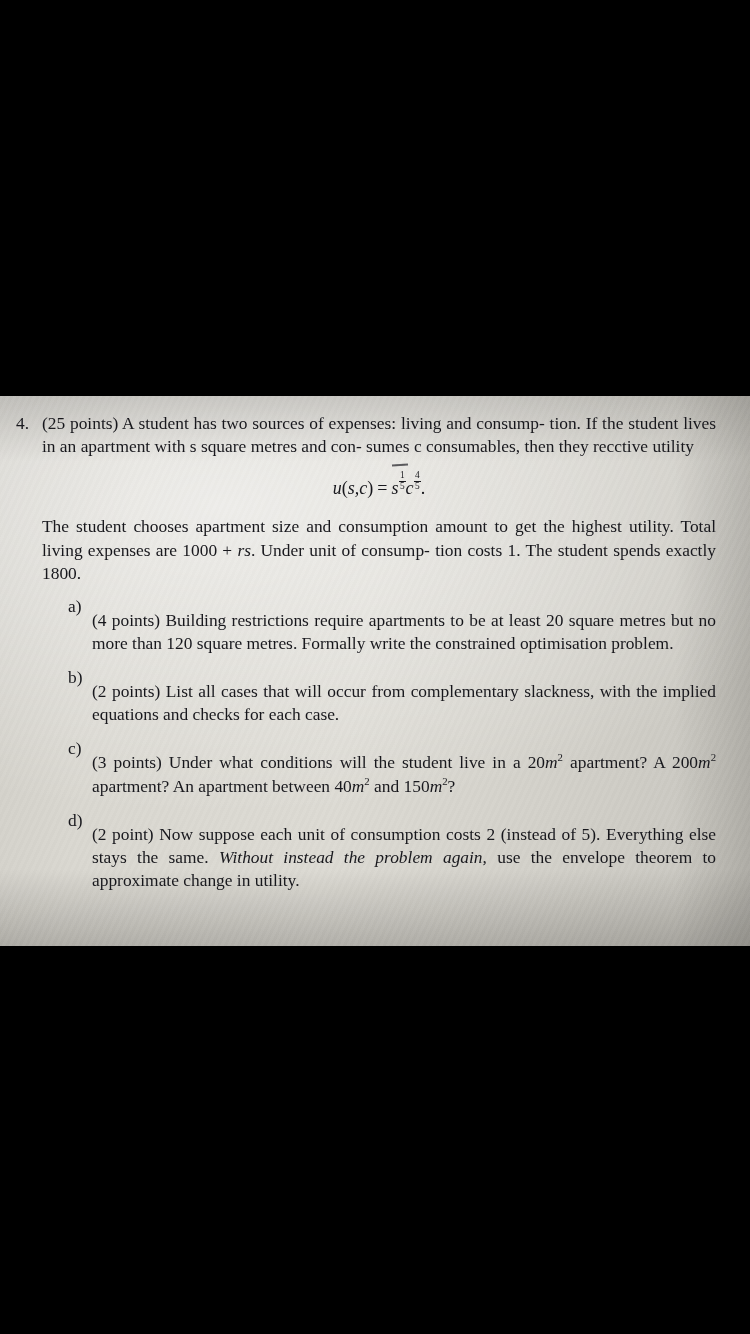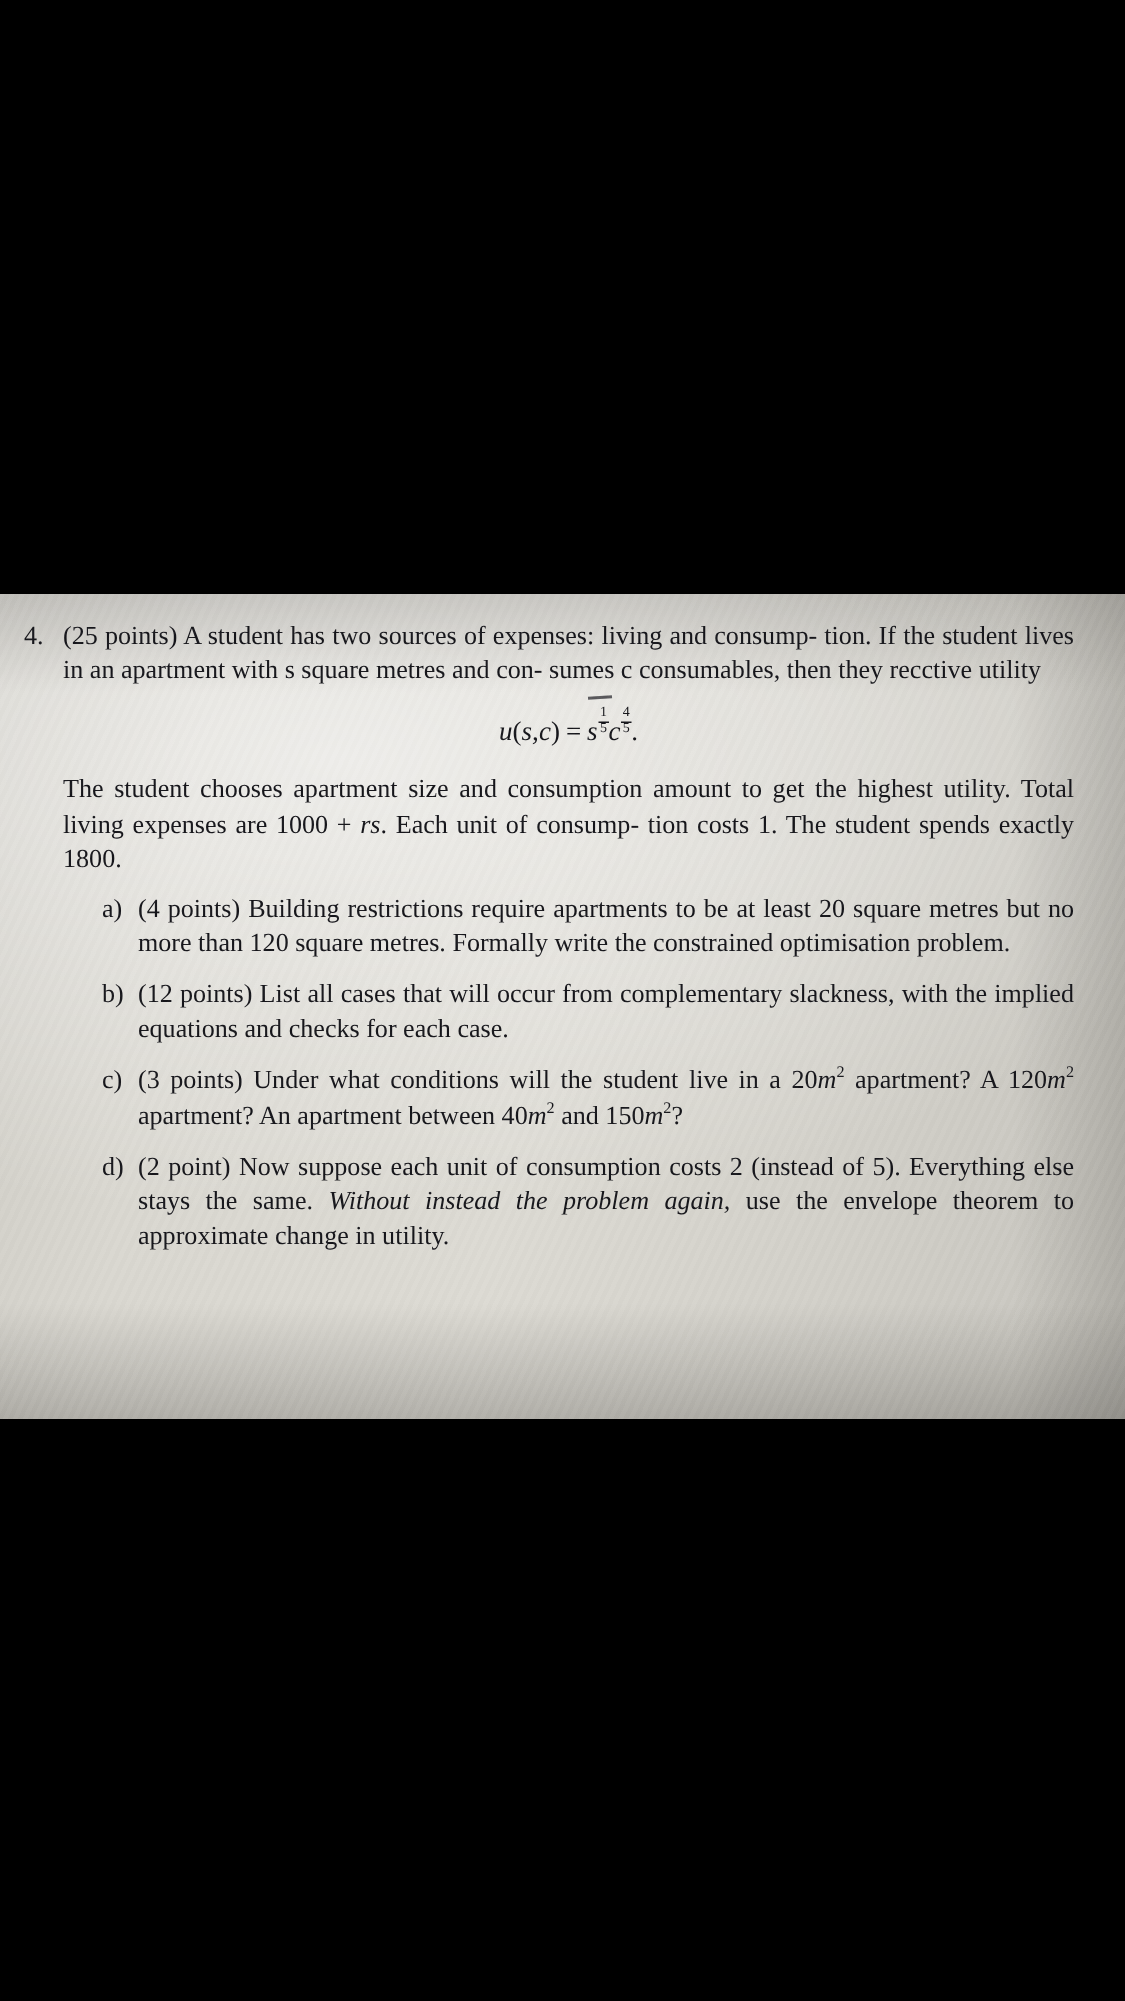--- a/index.html
+++ b/index.html
@@ -112,20 +112,21 @@
     margin-top: 11px;
     padding-left: 26px;
   }
   .part:first-child { margin-top: 0; }
   .part-label {
     flex: 0 0 auto;
     width: 24px;
   }
   .part-text {
     flex: 1 1 auto;
+    margin-top: 14px;
   }
   .it { font-style: italic; }
   sup {
     font-size: 0.62em;
     vertical-align: super;
     line-height: 0;
   }
 
   .strike-mark {
     position: absolute;
@@ -162,39 +163,39 @@
             <span>tion. If the student lives in an apartment with s square metres and con-</span>
             <span>sumes c consumables, then they recctive utility</span>
           </p>
 
           <div class="formula">
             <span class="fn">u</span><span class="paren">(</span><span class="fn">s,</span><span class="fn">c</span><span class="paren">)</span><span class="eqsign">=</span><span class="fn">s</span><span class="frac"><span class="num">1</span><span class="den">5</span></span><span class="fn">c</span><span class="frac"><span class="num">4</span><span class="den">5</span></span><span class="paren">.</span>
           </div>
 
           <p class="para">
             <span>The student chooses apartment size and consumption amount to get the</span>
-            <span>highest utility. Total living expenses are 1000 + </span><span class="it">rs</span><span>. Each unit of consump-</span>
+            <span>highest utility. Total living expenses are 1000 + </span><span class="it">rs</span><span>. Under unit of consump-</span>
             <span>tion costs 1. The student spends exactly 1800.</span>
           </p>
 
           <ul class="parts">
 
             <li class="part">
               <span class="part-label">a)</span>
               <span class="part-text">(4 points) Building restrictions require apartments to be at least 20 square metres but no more than 120 square metres. Formally write the constrained optimisation problem.</span>
             </li>
 
             <li class="part">
               <span class="part-label">b)</span>
-              <span class="part-text">(12 points) List all cases that will occur from complementary slackness, with the implied equations and checks for each case.</span>
+              <span class="part-text">(2 points) List all cases that will occur from complementary slackness, with the implied equations and checks for each case.</span>
             </li>
 
             <li class="part">
               <span class="part-label">c)</span>
-              <span class="part-text"><span>(3 points) Under what conditions will the student live in a 20</span><span class="it">m</span><sup>2</sup><span> apartment? A 120</span><span class="it">m</span><sup>2</sup><span> apartment? An apartment between 40</span><span class="it">m</span><sup>2</sup><span> and 150</span><span class="it">m</span><sup>2</sup><span>?</span></span>
+              <span class="part-text"><span>(3 points) Under what conditions will the student live in a 20</span><span class="it">m</span><sup>2</sup><span> apartment? A 200</span><span class="it">m</span><sup>2</sup><span> apartment? An apartment between 40</span><span class="it">m</span><sup>2</sup><span> and 150</span><span class="it">m</span><sup>2</sup><span>?</span></span>
             </li>
 
             <li class="part">
               <span class="part-label">d)</span>
               <span class="part-text"><span>(2 point) Now suppose each unit of consumption costs 2 (instead of 5). Everything else stays the same. </span><span class="it">Without instead the problem again,</span><span> use the envelope theorem to approximate change in utility.</span></span>
             </li>
 
           </ul>
         </div>
       </div>

